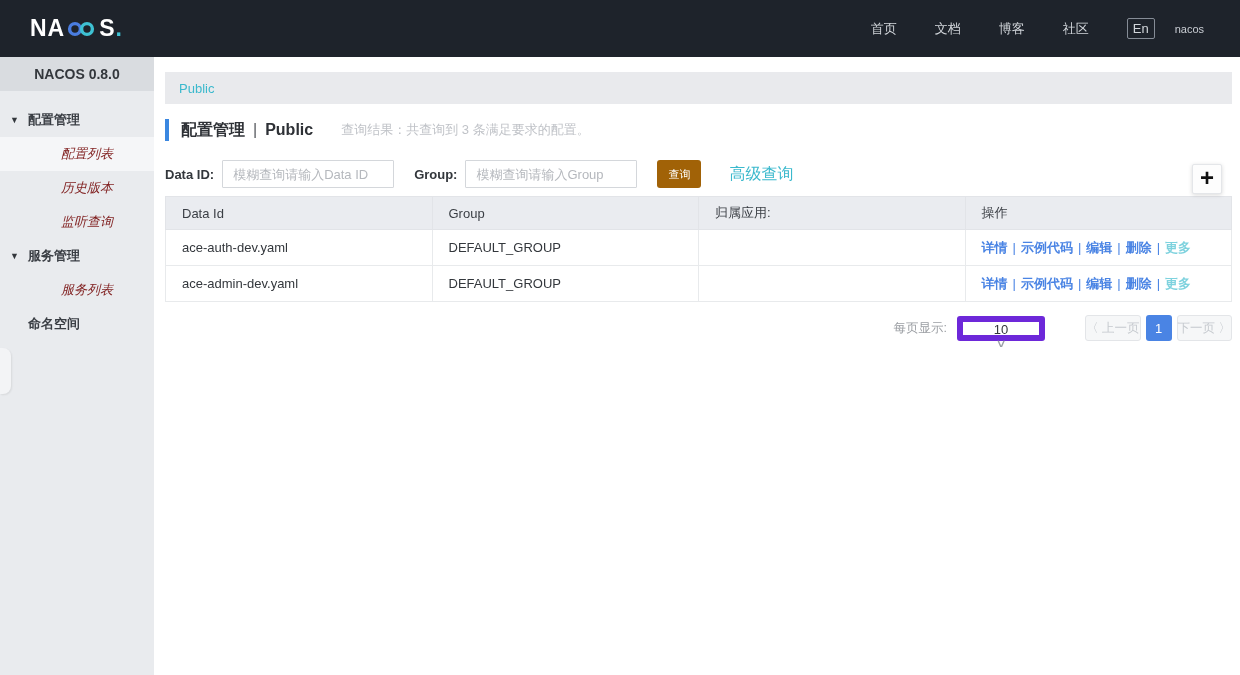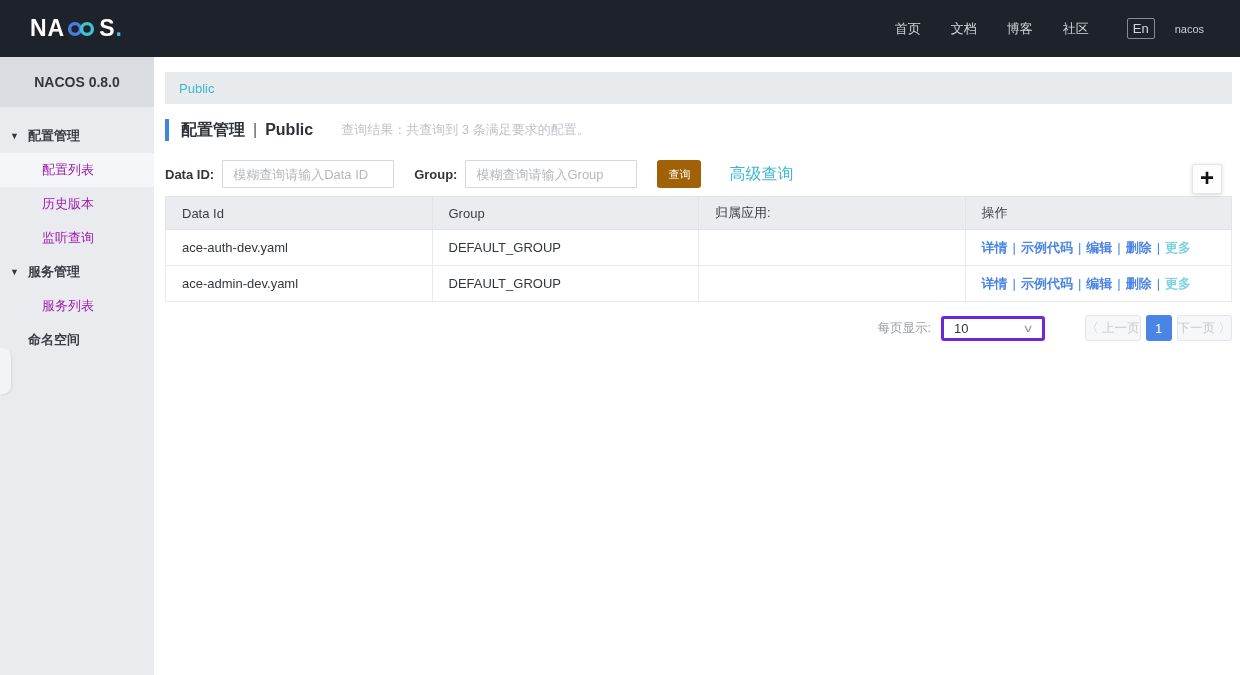--- a/index.html
+++ b/index.html
@@ -8,36 +8,36 @@
   .app { width:1240px; height:675px; display:flex; flex-direction:column; }
 
   
   .topbar { height:57px; background:#1e232b; display:flex; align-items:center;
     justify-content:space-between; flex:0 0 57px; }
   .logo { display:flex; align-items:baseline; margin-left:30px; font-weight:bold;
     font-size:23px; color:#fff; letter-spacing:1px; }
   .logo svg { margin:0 1px; position:relative; top:1px; }
   .logo .dot { color:#3ec1d3; }
   .topnav { display:flex; align-items:center; margin-right:36px; }
-  .topnav a { color:#d2d6db; font-size:13px; text-decoration:none; margin-left:30px; }
+  .topnav a { color:#d2d6db; font-size:13px; text-decoration:none; margin-left:38px; }
   .lang { margin-left:38px; color:#d2d6db; font-size:13px; border:1px solid #858c96;
     border-radius:2px; padding:2px 5px; cursor:pointer; }
   .user { margin-left:20px; color:#c9cdd3; font-size:11px; }
 
   
   .cols { display:flex; flex:1 1 auto; min-height:0; }
   .sidebar { width:154px; flex:0 0 154px; background:#e9ebee; position:relative; }
-  .side-version { height:50px; background:#d9dce0; display:flex; align-items:center;
+  .side-version { height:34px; background:#d9dce0; display:flex; align-items:center;
     justify-content:center; font-weight:bold; font-size:14px; color:#33373c; }
   .menu { padding-top:12px; }
   .mrow { height:34px; display:flex; align-items:center; font-size:13px; color:#3a3e44;
     cursor:pointer; }
   .mgroup { padding-left:10px; font-weight:bold; }
   .mgroup .caret { font-size:9px; color:#33373c; margin-right:9px; }
-  .msub { padding-left:42px; color:#a21caf; }
+  .msub { padding-left:61px; color:#7f1d1d;font-style:italic; }
   .msub.selected { background:#f5f6f8; }
   .mtop { padding-left:28px; font-weight:bold; }
   .collapse-handle { position:absolute; left:0; top:291px; width:11px; height:46px;
     background:#f3f4f6; border-radius:0 8px 8px 0; box-shadow:1px 1px 2px rgba(0,0,0,.08); }
 
   
   .main { flex:1 1 auto; background:#fff; position:relative; padding:15px 8px 0 11px; }
   .crumbbar { height:32px; background:#e9eaed; display:flex; align-items:center;
     padding-left:14px; font-size:13px; color:#3bb9cd; }
   .titlerow { margin-top:15px; display:flex; align-items:center; }
@@ -63,23 +63,23 @@
   table.cfg th { background:#eaecf0; height:33px; text-align:left; font-weight:normal;
     color:#3a3e44; padding-left:16px; border:1px solid #e2e4e8; }
   table.cfg td { height:36px; padding-left:16px; color:#33373c;
     border:1px solid #e8eaec; background:#fff; }
   .ops a { color:#4a84e4; font-weight:bold; text-decoration:none; font-size:13px; }
   .ops .osep { color:#4a84e4; margin:0 5px; font-weight:normal; }
   .ops a.more { color:#7ed2de; }
 
   .pager { margin-top:13px; display:flex; align-items:center; justify-content:flex-end; }
   .perlabel { font-size:12.5px; color:#9b9ea3; margin-right:10px; }
-  .pselect { width:104px; height:25px; border:3px solid #6d28d9; border-radius:3px;
+  .pselect { width:88px; height:25px; border:6px solid #6d28d9; border-radius:3px;
     background:#fff; display:flex; align-items:center; justify-content:space-between;
-    padding:0 10px; font-size:13px; color:#33373c; cursor:pointer; }
+    padding:0 10px; font-size:13px; color:#33373c; cursor:pointer;flex-direction:column; }
   .pselect .chev { color:#9aa0a6; font-size:11px; transform:scaleX(1.4); }
   .pgap { width:40px; }
   .pbtn { height:26px; padding:0 0; background:#f6f7f8; border:1px solid #e3e5e8;
     border-radius:3px; color:#c6cacf; font-size:12.5px; display:flex; align-items:center;
     cursor:pointer; font-family:inherit; }
   .pcur { width:26px; height:26px; background:#4a84e4; color:#fff; border:none;
     border-radius:3px; font-size:13px; margin:0 5px; cursor:pointer; font-family:inherit; }
 </style>
 </head>
 <body>

